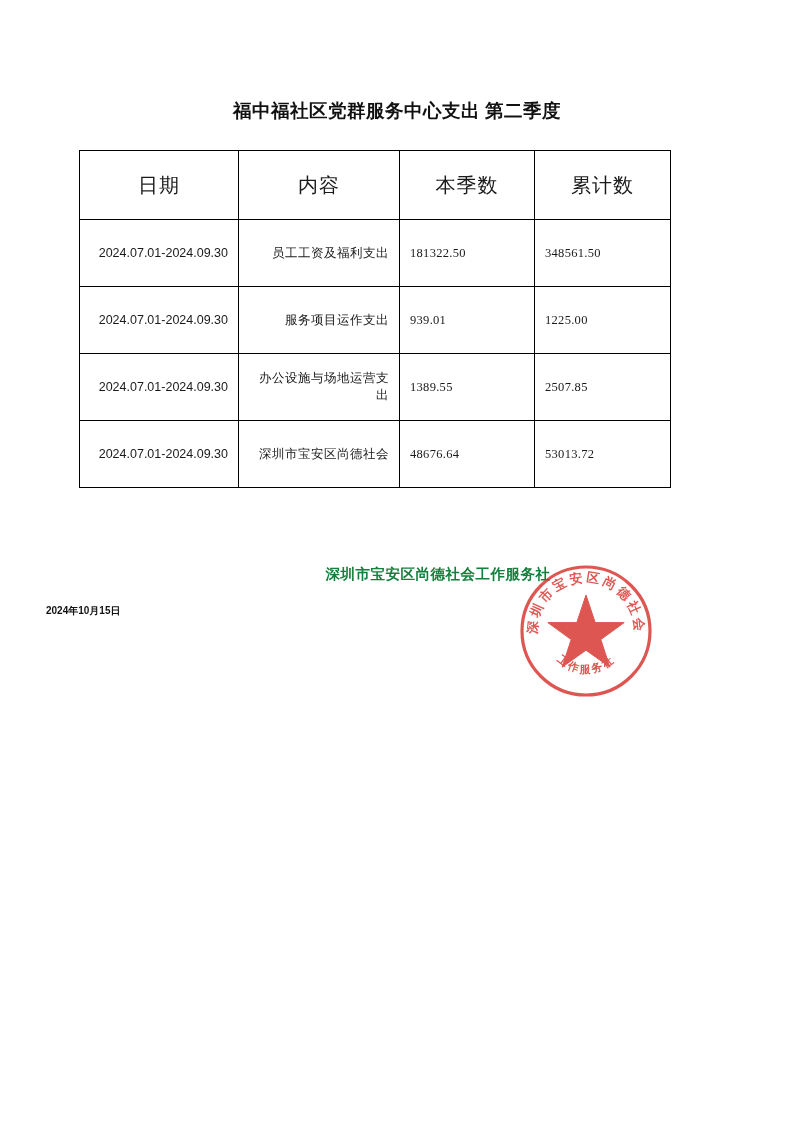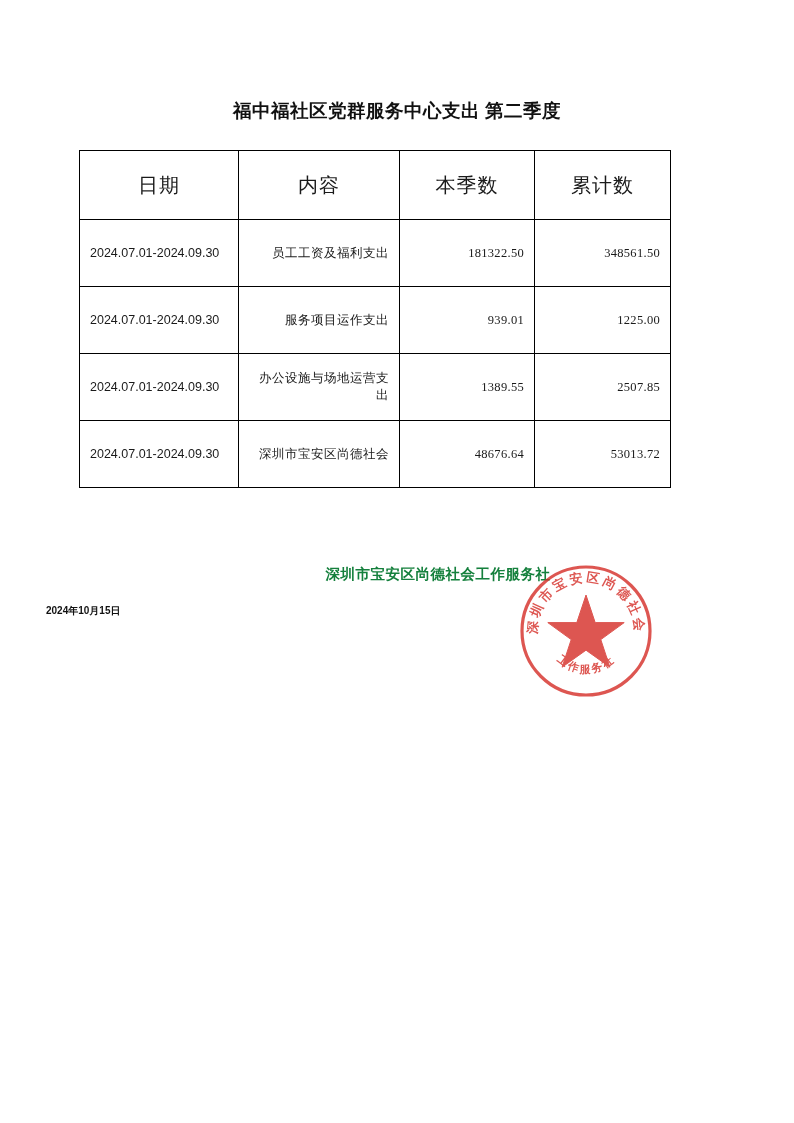--- a/index.html
+++ b/index.html
@@ -59,32 +59,32 @@
     text-align: center;
     font-family: "Liberation Serif", "DejaVu Serif", serif;
     font-size: 20px;
     font-weight: normal;
     letter-spacing: 1px;
   }
   tr.row td {
     height: 66px;
   }
   td.date {
-    text-align: left;
+    text-align: right;
     font-size: 12px;
     letter-spacing: 0px;
   }
   td.item {
     text-align: right;
     font-family: "Liberation Serif", "DejaVu Serif", serif;
     font-size: 13px;
     letter-spacing: 0.5px;
   }
   td.num {
-    text-align: right;
+    text-align: left;
     font-family: "Liberation Serif", "DejaVu Serif", serif;
     font-size: 13.5px;
     padding-right: 12px;
     letter-spacing: 0.3px;
   }
   tr.total td {
     height: 62px;
   }
   td.total-label {
     text-align: center;

